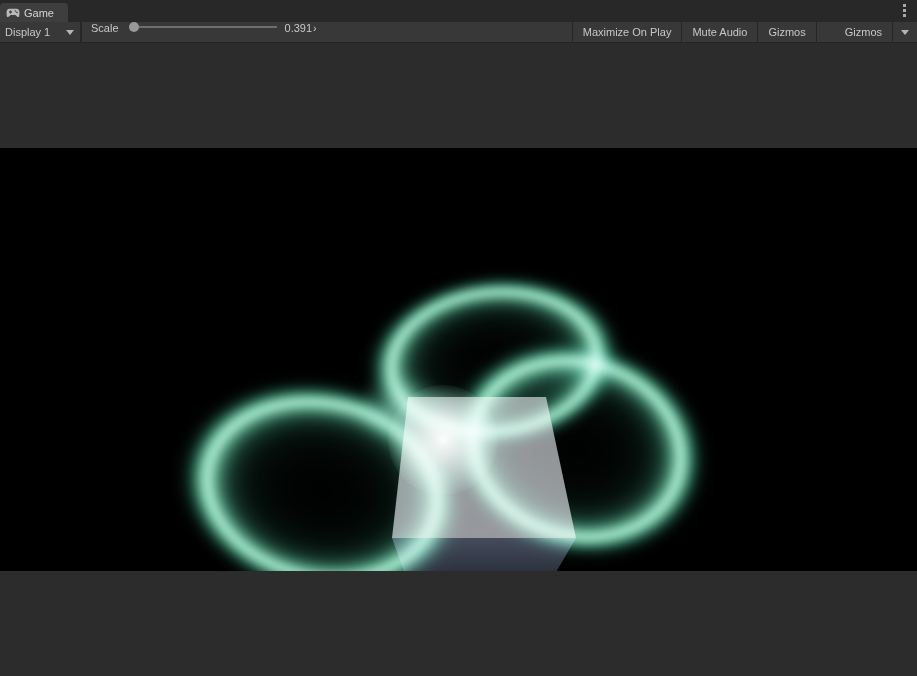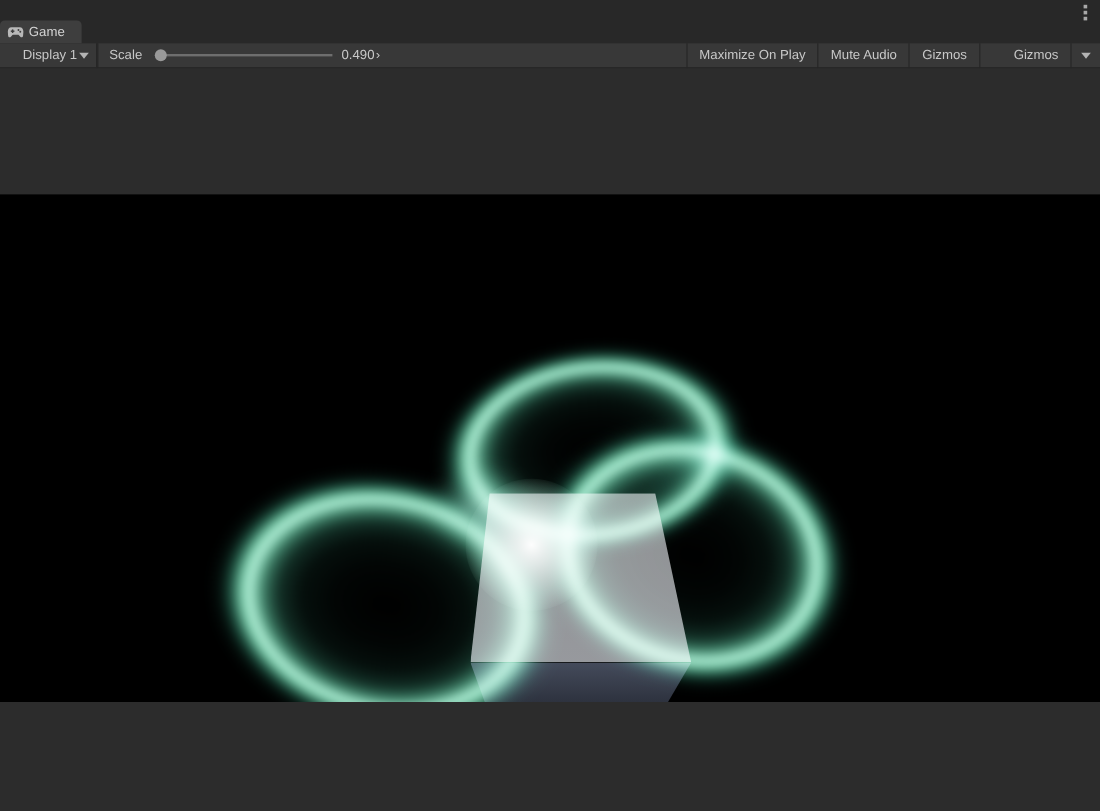--- a/index.html
+++ b/index.html
@@ -2,40 +2,40 @@
 <html><head>
 <meta charset="utf-8">
 <style>
   * { margin:0; padding:0; box-sizing:border-box; }
   html,body { width:917px; height:676px; background:#1e1e1e; }
   body { font-family:"Liberation Sans", sans-serif; font-size:11px; color:#c8c8c8; -webkit-font-smoothing:antialiased; }
 
   .window { position:relative; width:917px; height:676px; background:#2c2c2c; overflow:hidden; }
 
   
-  .tabstrip { position:relative; height:36px; background:#282828; display:flex; align-items:flex-end; }
+  .tabstrip { position:relative; height:22px; background:#282828; display:flex; align-items:flex-end; }
   .tab { height:19px; padding:0 14px 0 6px; background:#3e3e3e; border-radius:4px 4px 0 0;
          display:flex; align-items:center; gap:4px; }
   .tab-label { color:#d4d4d4; font-size:11px; }
   .kebab { position:absolute; right:7px; top:3px; width:12px; height:14px;
            display:flex; flex-direction:column; align-items:center; justify-content:center; gap:2px; cursor:pointer; }
   .kebab span { width:3px; height:3px; background:#a8a8a8; }
 
   
   .toolbar { height:21px; background:#383838; border-bottom:1px solid #232323;
              display:flex; align-items:center; }
   .tb-sep { width:1px; height:21px; background:#262626; flex:0 0 auto; }
   .dd { height:21px; display:flex; align-items:center; cursor:pointer; }
-  .dd-display { width:80px; padding:0 6px 0 19px; }
+  .dd-display { width:80px; padding:0 6px 0 5px; }
   .dd-res { width:159px; padding:0 8px 0 6px; }
   .dd .lbl { flex:1; color:#c8c8c8; white-space:nowrap; }
   .caret { width:0; height:0; border-left:4px solid transparent; border-right:4px solid transparent;
            border-top:5px solid #b4b4b4; flex:0 0 auto; }
 
-  .scale-group { flex:1; height:21px; display:flex; align-items:center; padding-left:9px; }
+  .scale-group { flex:1; height:21px; display:flex; align-items:flex-start; padding-left:9px; }
   .scale-label { color:#c8c8c8; margin-right:10px; }
   .scale-slider { display:flex; align-items:center; width:149px; cursor:pointer; }
   .scale-knob { width:10px; height:10px; border-radius:50%; background:#999; flex:0 0 auto; z-index:1; }
   .scale-track { width:139px; height:2px; background:#6e6e6e; margin-left:-1px; }
   .scale-value { margin-left:7px; color:#c8c8c8; }
   .scale-suffix { margin-left:1px; color:#c8c8c8; }
 
   .tb-buttons { display:flex; height:21px; align-items:stretch; }
   .tb-btn { display:flex; align-items:center; justify-content:flex-start; padding:0 10px;
             border-left:1px solid #262626; color:#c8c8c8; white-space:nowrap; cursor:pointer; }
@@ -110,21 +110,21 @@
     </div>
     <div class="tb-sep"></div>
     <div class="tb-sep"></div>
 
     <div class="scale-group">
       <span class="scale-label">Scale</span>
       <span class="scale-slider">
         <span class="scale-knob"></span>
         <span class="scale-track"></span>
       </span>
-      <span class="scale-value">0.490</span>
+      <span class="scale-value">0.391</span>
       <span class="scale-suffix">›</span>
     </div>
 
     <div class="tb-buttons">
       <div class="tb-btn">
         <span>Maximize On Play</span>
       </div>
       <div class="tb-btn">
         <span>Mute Audio</span>
       </div>

